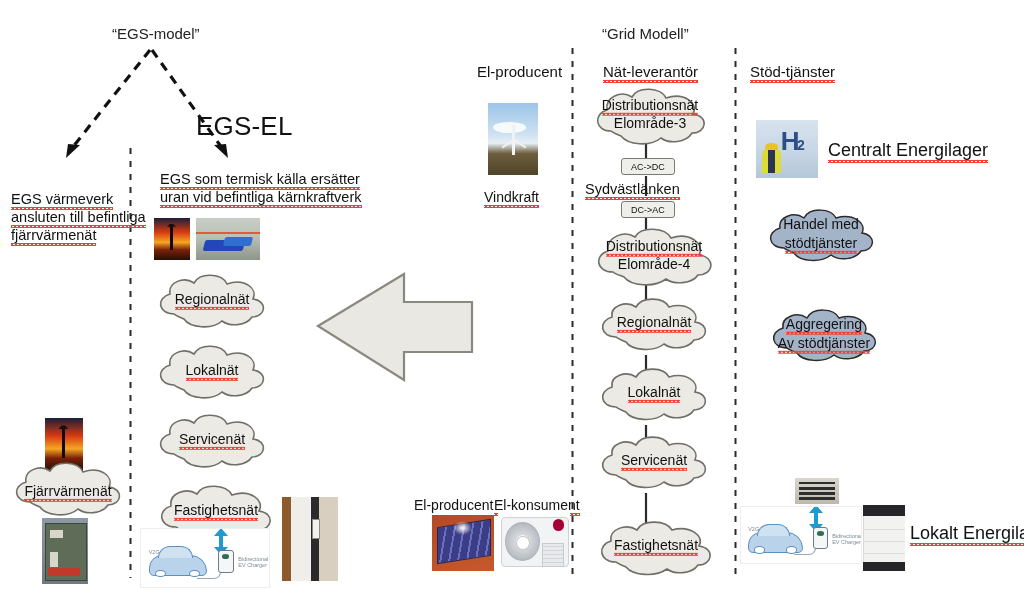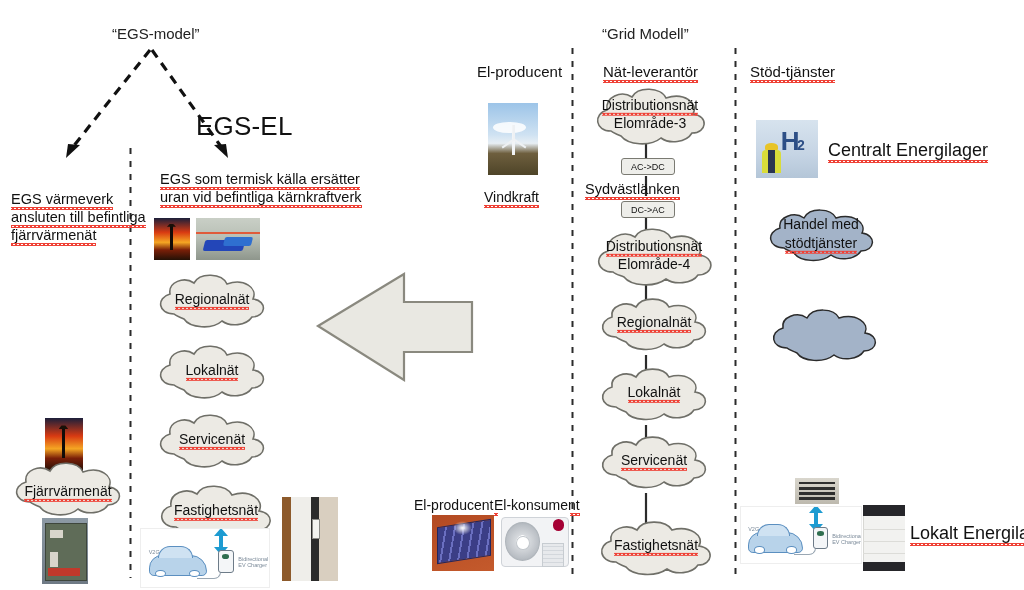--- a/index.html
+++ b/index.html
@@ -363,20 +363,24 @@
     <div class="ctext sm" style="top:44%">
       <span>Handel med</span><br>
       <span class="sq">stödtjänster</span>
     </div>
   </div>
 
   <div class="cloud" style="left:763px;top:307px;width:122px;height:60px;">
     <svg viewBox="0 0 122 60" width="122" height="60">
       <path d="M24 41 C8 41 6 25 20 21 C18 10 34 4 44 11 C50 0 71 1 76 11 C93 6 107 16 102 26 C117 28 115 44 101 44 C95 53 79 54 71 48 C61 56 40 55 34 46 C30 44 26 43 24 41 Z" fill="#a3b3c8" stroke="#2b2b2b" stroke-width="1.5"></path>
     </svg>
+    <div class="ctext sm" style="top:44%">
+      <span class="sq">Aggregering</span><br>
+      <span class="sq">Av stödtjänster</span>
+    </div>
   </div>
 
   <div class="ph ph-rack" style="left:795px;top:478px;width:44px;height:26px;">
     <div class="srv" style="top:14%"></div>
     <div class="srv" style="top:34%"></div>
     <div class="srv" style="top:54%"></div>
     <div class="srv" style="top:74%"></div>
   </div>
 
   <div class="ph ph-ev" style="left:740px;top:506px;width:120px;height:56px;">

